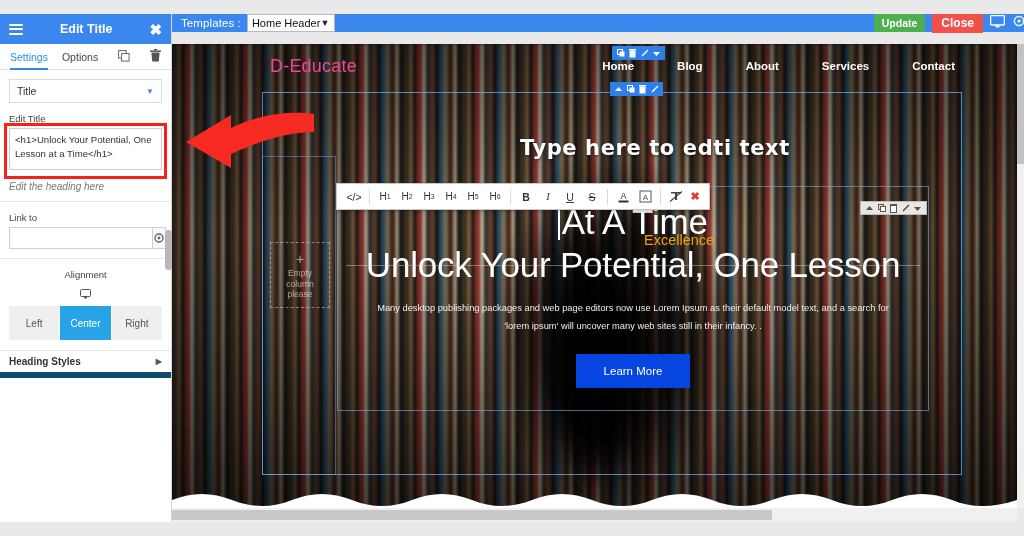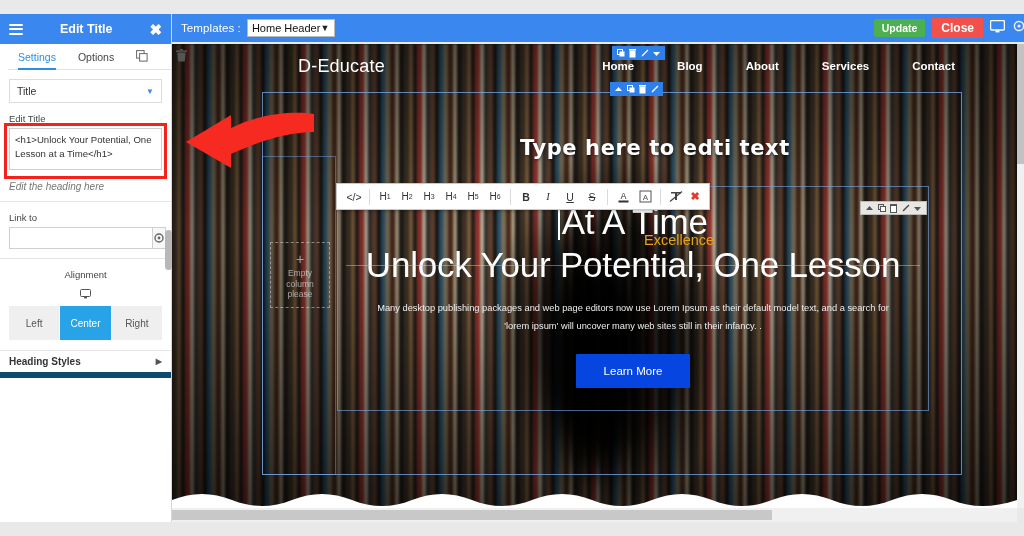--- a/index.html
+++ b/index.html
@@ -7,21 +7,21 @@
   html, body {
     width: 1024px; height: 536px;
     overflow: hidden;
     font-family: "Liberation Sans", sans-serif;
     background: #e8e8e8;
   }
   .app { position: relative; width: 1024px; height: 536px; overflow: hidden; background:#e9e9e9; }
 
   
   .topbar {
-    position: absolute; top: 14px; left: 0; width: 1024px; height: 28px;
+    position: absolute; top: 14px; left: 0; width: 1024px; height: 18px;
     background: #3b87f0; display: flex; align-items: center; z-index: 60;
   }
   .topbar-left { display: flex; align-items: center; padding-left: 181px; gap: 6px; }
   .tpl-label { color: #ffffff; font-size: 11.5px; letter-spacing: .1px; }
   .tpl-select {
     background: #ffffff; border: 1px solid #b9b9b9; height: 18px;
     font-size: 11px; color: #111; padding: 0 2px 0 4px;
     display: flex; align-items: center; gap: 0; min-width: 88px;
     font-family: "Liberation Sans", sans-serif;
   }
@@ -51,22 +51,22 @@
     display: flex; align-items: center; padding: 0 9px; flex: 0 0 auto;
   }
   .panel-head .hamburger { width: 14px; }
   .panel-head .hamburger span {
     display: block; height: 2px; background: #fff; margin: 2.5px 0; border-radius: 1px;
   }
   .panel-title { flex: 1; text-align: center; font-size: 12.5px; font-weight: bold; }
   .panel-x { font-size: 15px; font-weight: bold; line-height: 1; }
 
   .panel-tabs {
-    display: flex; align-items: center; gap: 22px; height: 26px;
-    padding: 8px 10px; border-bottom: 1px solid #e2e2e2; flex: 0 0 auto; margin-left: 8px;
+    display: flex; align-items: center; gap: 14px; height: 26px;
+    padding: 8px 10px; border-bottom: 1px solid #e2e2e2; flex: 0 0 auto;
   }
   .tab { font-size: 10.5px; color: #444; height: 26px; line-height: 26px; }
   .tab.active { color: #2a8fe0; border-bottom: 2px solid #2a8fe0; }
   .panel-tabs .tool-ico { margin-left: auto; }
   .panel-tabs .tool-ico + .tool-ico { margin-left: 6px; }
 
   .sel-row {
     margin: 9px 9px 0 9px; border: 1px solid #dcdcdc; height: 24px;
     display: flex; align-items: center; padding: 0 7px; font-size: 10.5px; color: #333;
     flex: 0 0 auto;
@@ -145,21 +145,21 @@
     transform: translateX(-50%);
     background: radial-gradient(ellipse 60px 150px at 50% 50%, rgba(0,0,0,.96) 0%, rgba(0,0,0,.85) 55%, rgba(0,0,0,0) 85%);
     filter: blur(5px);
   }
 
   
   .site-head {
     position: absolute; top: 0; left: 0; right: 0; height: 44px;
     display: flex; align-items: center; padding: 0 62px 0 98px; z-index: 12;
   }
-  .brand { color: #ffffff; font-size: 18px; letter-spacing: .2px; padding-left: 28px; }
+  .brand { color: #ec4899; font-size: 18px; letter-spacing: .2px; }
   .site-nav { margin-left: auto; display: flex; gap: 43px; }
   .site-nav a { color: #ffffff; font-size: 11.5px; font-weight: bold; text-decoration: none; }
 
   
   .sec-outline {
     position: absolute; left: 90px; top: 48px; width: 700px; height: 383px;
     border: 1px solid rgba(120,170,235,.75); z-index: 8;
   }
   .col-left-outline {
     position: absolute; left: 90px; top: 112px; width: 74px; height: 319px;

